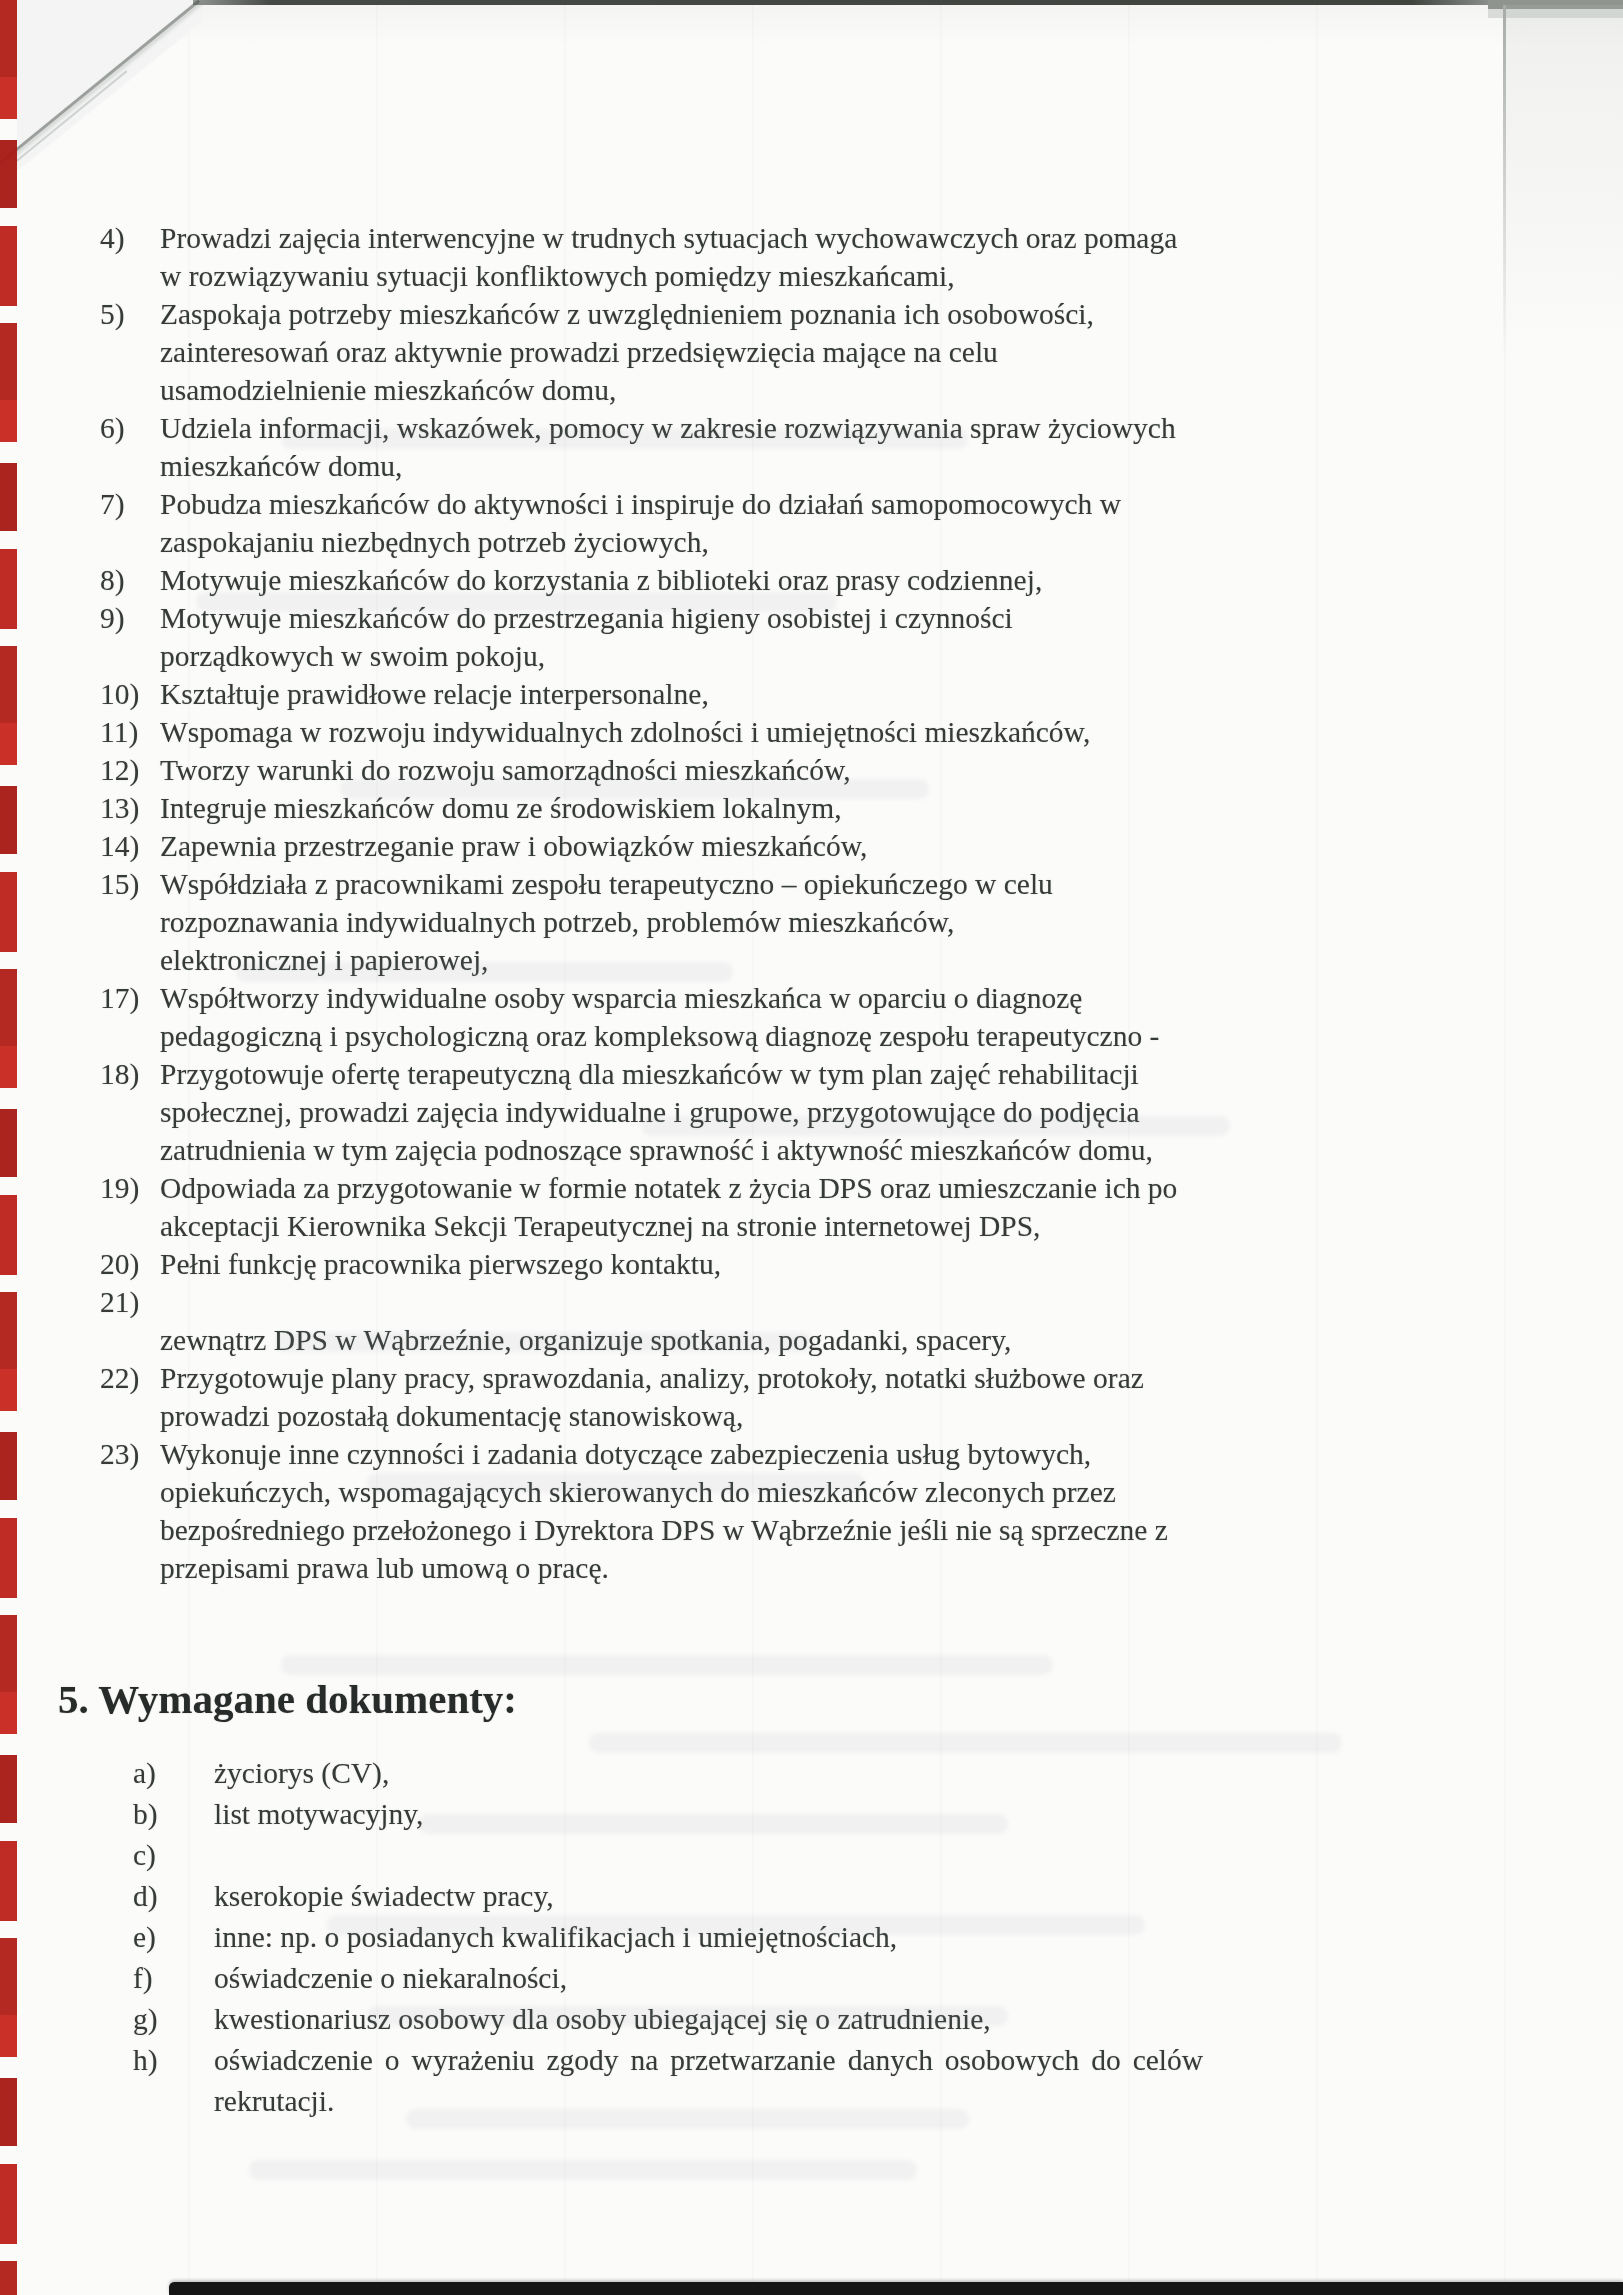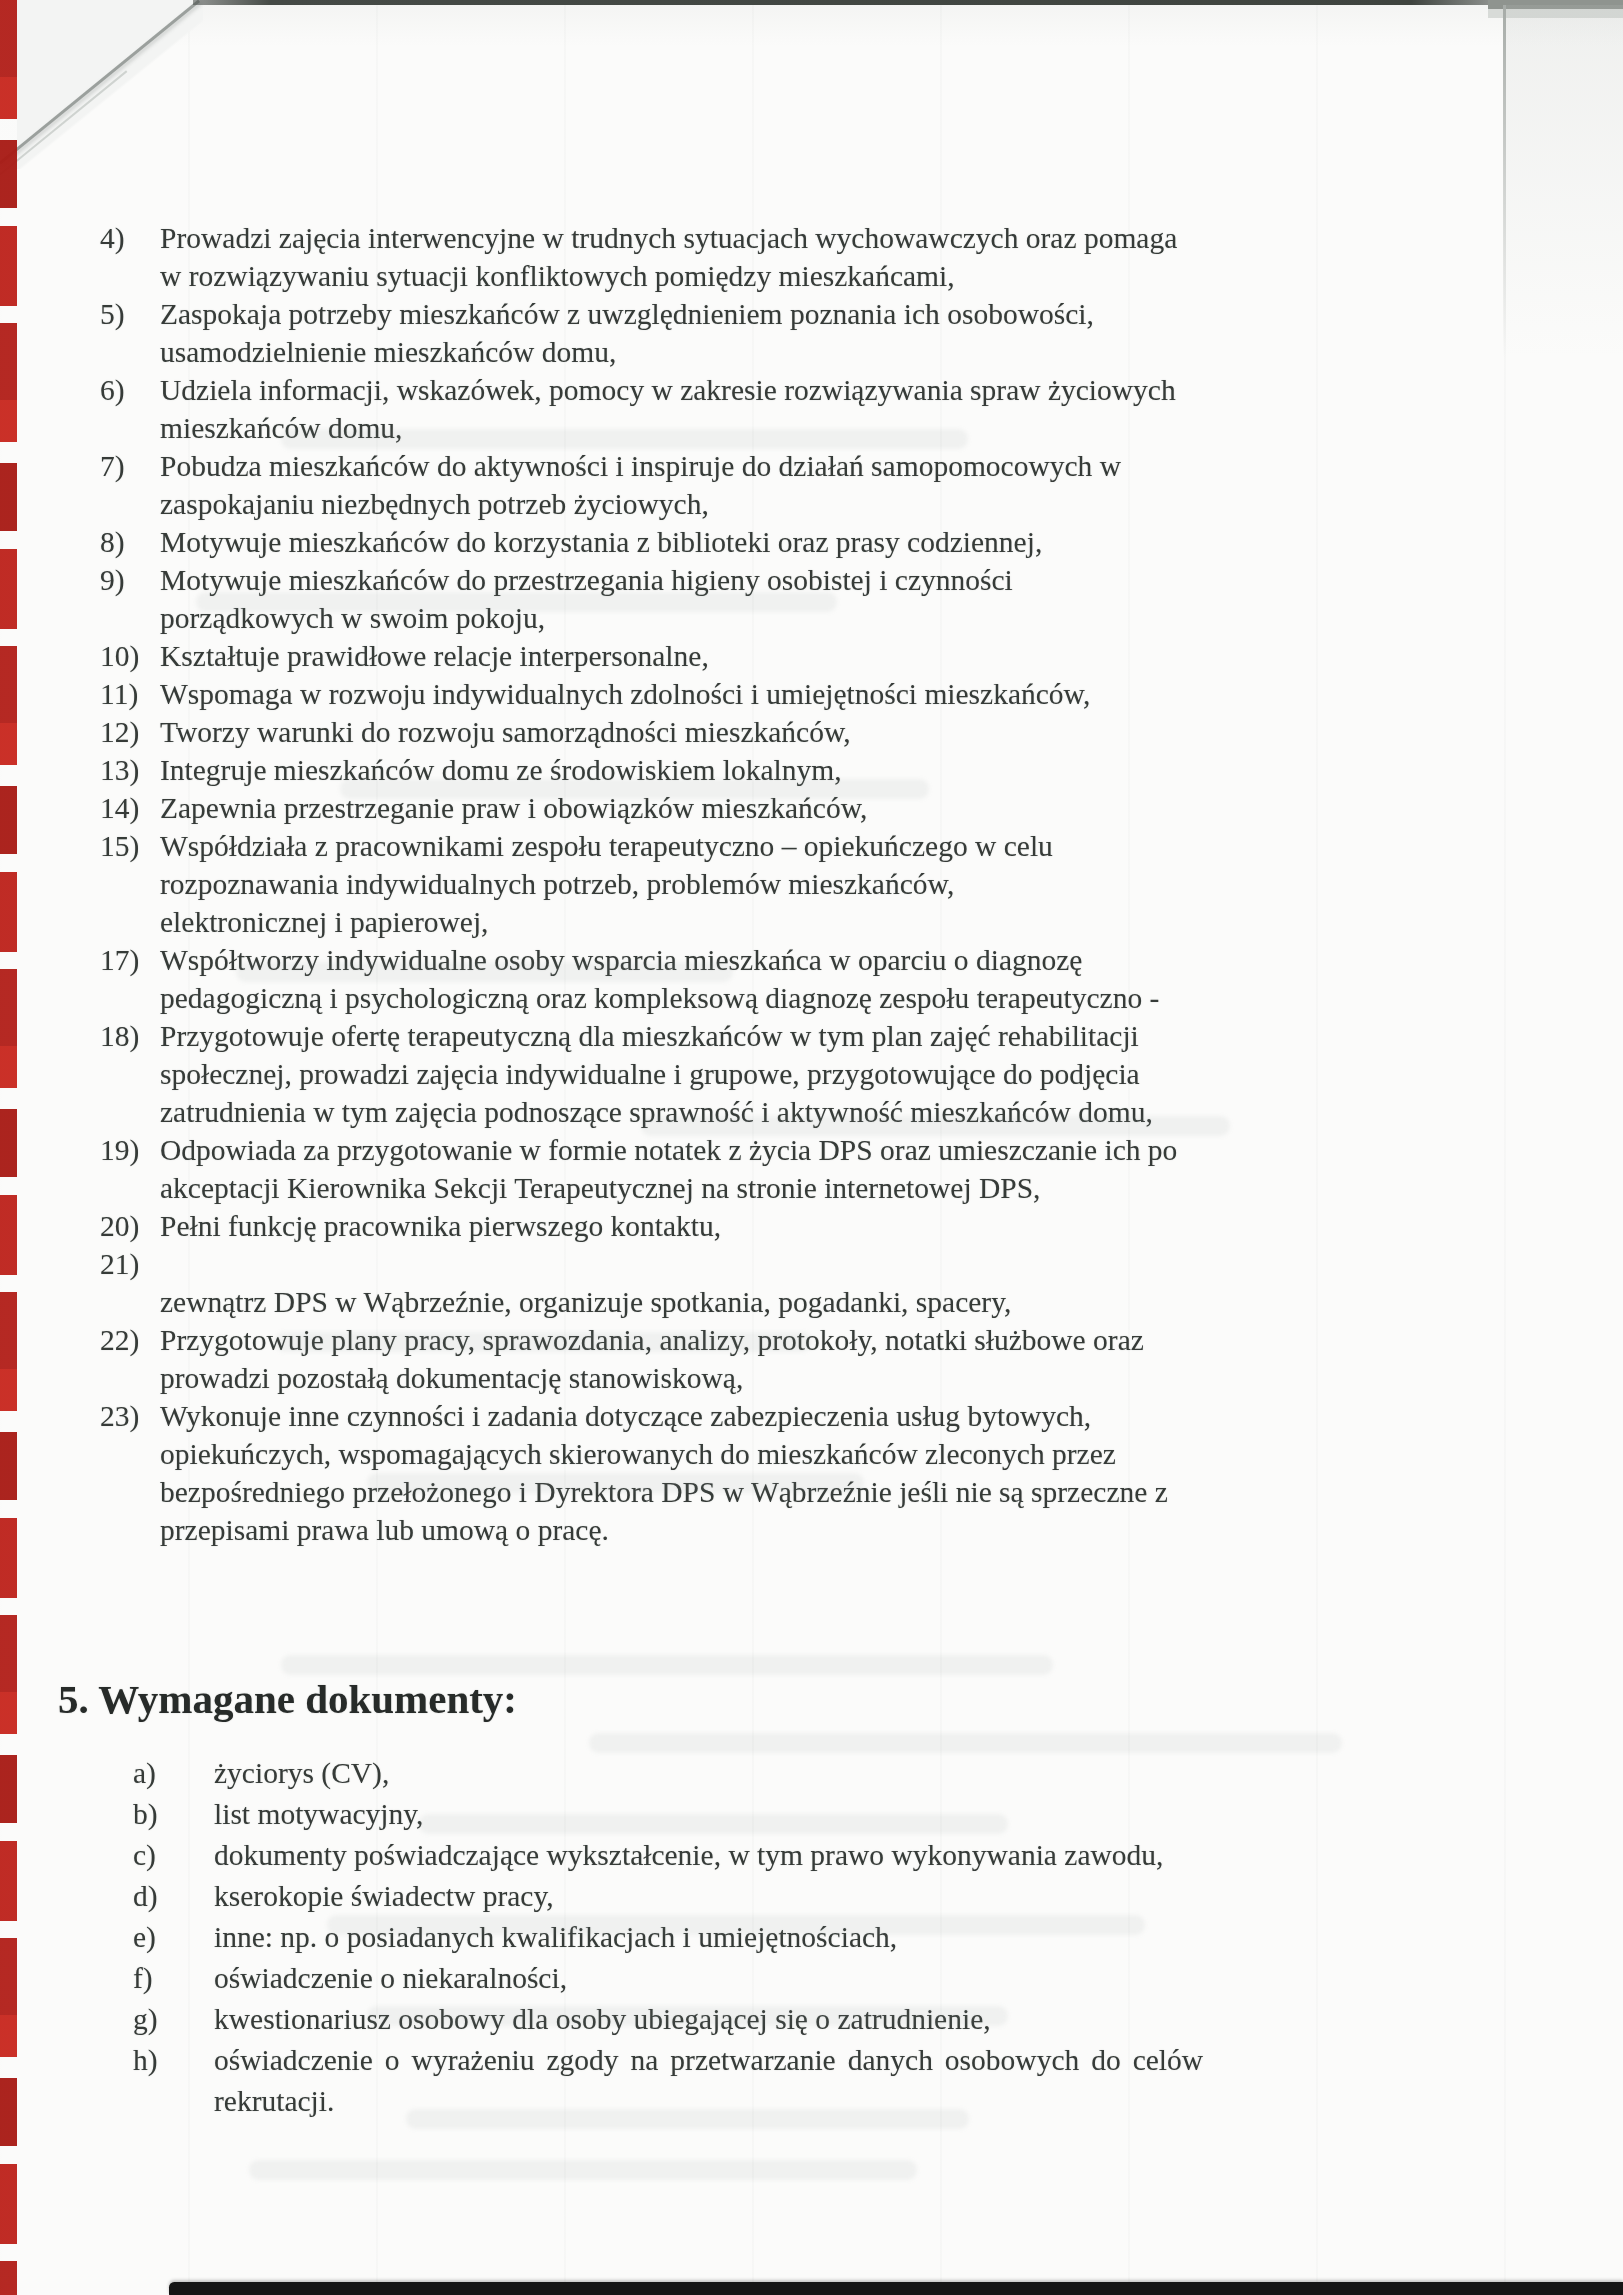--- a/index.html
+++ b/index.html
@@ -122,20 +122,21 @@
 <div class="top-right-band-light"></div>
 <div class="right-page-edge"></div>
 <div class="right-edge-wash"></div>
 <div class="red-edge-marks"></div>
 <div class="bottom-band"></div>
 
 <div class="duties ink" id="duties-mount" style="color: rgb(54, 59, 56);">
     <div class="duty-line"><span class="item-num">4)</span><span>Prowadzi zajęcia interwencyjne w trudnych sytuacjach wychowawczych oraz pomaga</span></div>
     <div class="duty-line"><span>w rozwiązywaniu sytuacji konfliktowych pomiędzy mieszkańcami,</span></div>
     <div class="duty-line"><span class="item-num">5)</span><span>Zaspokaja potrzeby mieszkańców z uwzględnieniem poznania ich osobowości,</span></div>
+    <div class="duty-line"><span>zainteresowań oraz aktywnie prowadzi przedsięwzięcia mające na celu</span></div>
     <div class="duty-line"><span>usamodzielnienie mieszkańców domu,</span></div>
     <div class="duty-line"><span class="item-num">6)</span><span>Udziela informacji, wskazówek, pomocy w zakresie rozwiązywania spraw życiowych</span></div>
     <div class="duty-line"><span>mieszkańców domu,</span></div>
     <div class="duty-line"><span class="item-num">7)</span><span>Pobudza mieszkańców do aktywności i inspiruje do działań samopomocowych w</span></div>
     <div class="duty-line"><span>zaspokajaniu niezbędnych potrzeb życiowych,</span></div>
     <div class="duty-line"><span class="item-num">8)</span><span>Motywuje mieszkańców do korzystania z biblioteki oraz prasy codziennej,</span></div>
     <div class="duty-line"><span class="item-num">9)</span><span>Motywuje mieszkańców do przestrzegania higieny osobistej i czynności</span></div>
     <div class="duty-line"><span>porządkowych w swoim pokoju,</span></div>
     <div class="duty-line"><span class="item-num">10)</span><span>Kształtuje prawidłowe relacje interpersonalne,</span></div>
     <div class="duty-line"><span class="item-num">11)</span><span>Wspomaga w rozwoju indywidualnych zdolności i umiejętności mieszkańców,</span></div>
@@ -161,21 +162,21 @@
     <div class="duty-line"><span>opiekuńczych, wspomagających skierowanych do mieszkańców zleconych przez</span></div>
     <div class="duty-line"><span>bezpośredniego przełożonego i Dyrektora DPS w Wąbrzeźnie jeśli nie są sprzeczne z</span></div>
     <div class="duty-line"><span>przepisami prawa lub umową o pracę.</span></div>
   </div>
 
 <div class="section-heading" style="color: rgb(39, 43, 41);">5. Wymagane dokumenty:</div>
 
 <div class="docs ink" id="docs-mount" style="color: rgb(54, 59, 56);">
     <div class="doc-line"><span class="doc-letter">a)</span><span>życiorys (CV),</span></div>
     <div class="doc-line"><span class="doc-letter">b)</span><span>list motywacyjny,</span></div>
-    <div class="doc-line"><span class="doc-letter">c)</span><span>dokumenty poświadczające wykształcenie, w tym prawo wykonywania zawodu,</span></div>
+    <div class="doc-line"><span class="doc-letter">c)</span></div>
     <div class="doc-line"><span class="doc-letter">d)</span><span>kserokopie świadectw pracy,</span></div>
     <div class="doc-line"><span class="doc-letter">e)</span><span>inne: np. o posiadanych kwalifikacjach i umiejętnościach,</span></div>
     <div class="doc-line"><span class="doc-letter">f)</span><span>oświadczenie o niekaralności,</span></div>
     <div class="doc-line"><span class="doc-letter">g)</span><span>kwestionariusz osobowy dla osoby ubiegającej się o zatrudnienie,</span></div>
     <div class="doc-line spread"><span class="doc-letter">h)</span><span>oświadczenie o wyrażeniu zgody na przetwarzanie danych osobowych do celów</span></div>
     <div class="doc-line"><span>rekrutacji.</span></div>
   </div>
 
 <div id="bleed-mount">
     <div class="bleed" style="left: 281px; top: 429px; width: 687px;"></div>

